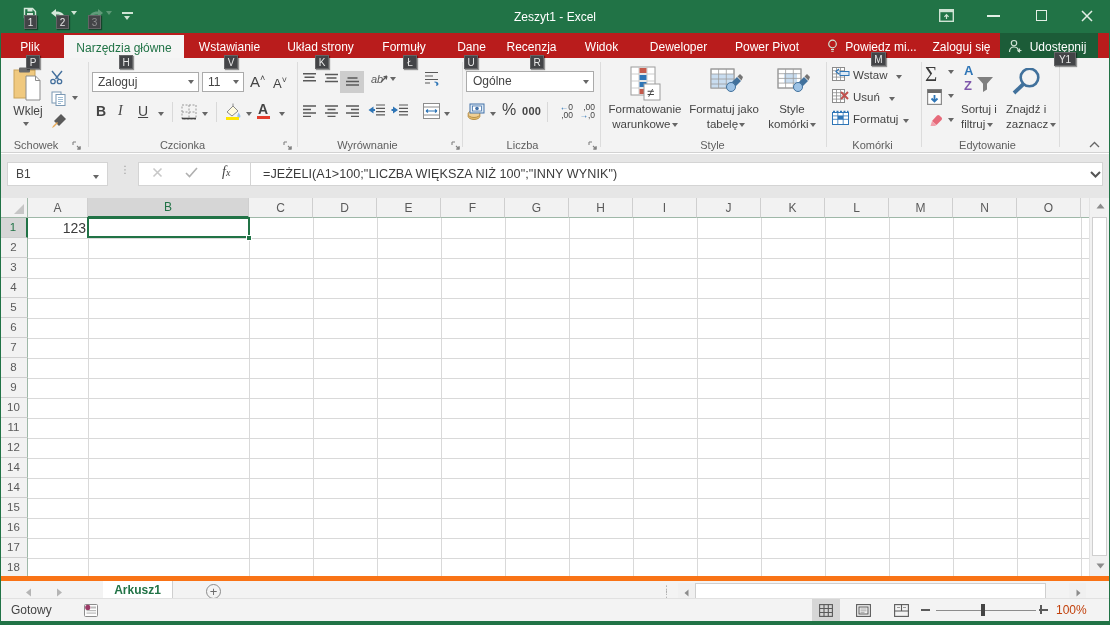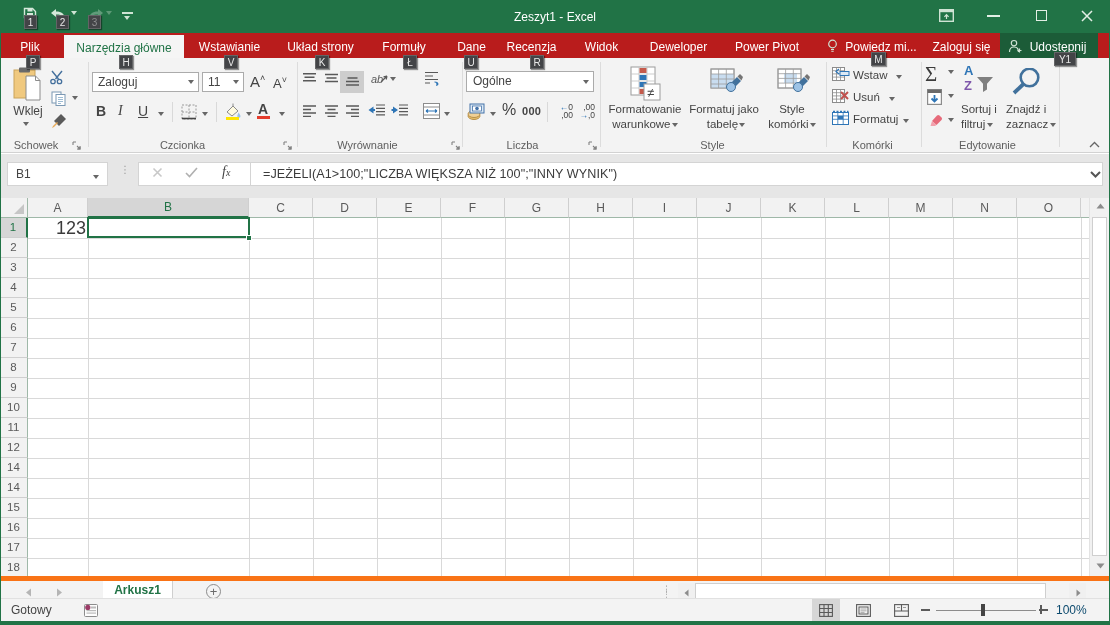--- a/index.html
+++ b/index.html
@@ -433,21 +433,21 @@
     <div class="abs" style="left:28px;top:200px;width:1061px;height:1px;background:#d9d9d9"></div>
     <div class="abs" style="left:28px;top:220px;width:1061px;height:1px;background:#d9d9d9"></div>
     <div class="abs" style="left:28px;top:240px;width:1061px;height:1px;background:#d9d9d9"></div>
     <div class="abs" style="left:28px;top:260px;width:1061px;height:1px;background:#d9d9d9"></div>
     <div class="abs" style="left:28px;top:280px;width:1061px;height:1px;background:#d9d9d9"></div>
     <div class="abs" style="left:28px;top:300px;width:1061px;height:1px;background:#d9d9d9"></div>
     <div class="abs" style="left:28px;top:320px;width:1061px;height:1px;background:#d9d9d9"></div>
     <div class="abs" style="left:28px;top:340px;width:1061px;height:1px;background:#d9d9d9"></div>
     <div class="abs" style="left:28px;top:360px;width:1061px;height:1px;background:#d9d9d9"></div>
 
-    <div class="abs" style="left:28px;top:20px;width:58px;height:20px;font-size:18px;color:#3b3b3b;text-align:right;line-height:20px">123</div>
+    <div class="abs" style="left:28px;top:20px;width:58px;height:20px;font-size:14px;color:#3b3b3b;text-align:right;line-height:20px">123</div>
 
     <div class="abs" style="left:87px;top:19px;width:163px;height:21px;border:2px solid #217346"></div>
     <div class="abs" style="left:246px;top:37px;width:6px;height:6px;background:#217346;border:1px solid #fff"></div>
   </div>
   <div id="vscroll" class="abs">
     <svg class="abs" style="left:6px;top:5px" width="9" height="6" viewBox="0 0 9 6">
         <path d="M0.5 5.5 L4.5 0.5 L8.5 5.5 Z" fill="#8c8c8c"></path>
       </svg>
     <div class="abs" style="left:2px;top:19px;width:15px;height:339px;background:#fff;border:1px solid #cfcfcf"></div>
     <svg class="abs" style="left:6px;top:365px" width="9" height="6" viewBox="0 0 9 6">
@@ -495,18 +495,18 @@
     <svg class="abs" style="left:894px;top:5px" width="15" height="13" viewBox="0 0 15 13">
         <rect x="0.6" y="0.6" width="13.8" height="11.8" fill="none" stroke="#5a5a5a" stroke-width="1.1"></rect>
         <path d="M7.5 0.6 V7 M0.6 7 H14.4" stroke="#5a5a5a" stroke-width="1.1"></path>
         <path d="M3 3.5 h3 M9 3.5 h3" stroke="#9a9a9a" stroke-width="1"></path>
       </svg>
     <div class="abs" style="left:921px;top:10px;width:9px;height:1.6px;background:#5a5a5a"></div>
     <div class="abs" style="left:936px;top:10.5px;width:100px;height:1px;background:#8c8c8c"></div>
     <div class="abs" style="left:981px;top:5px;width:4px;height:12px;background:#444"></div>
     <div class="abs" style="left:1039px;top:10px;width:9px;height:1.6px;background:#5a5a5a"></div>
     <div class="abs" style="left:1040px;top:6.3px;width:1.6px;height:9px;background:#5a5a5a"></div>
-    <div class="abs" style="left:1056px;top:4px;font-size:12px;color:#0c4a6e">100%</div>
+    <div class="abs" style="left:1056px;top:4px;font-size:12px;color:#c2410c">100%</div>
   </div>
   <div id="greenline" class="abs"></div>
   <div id="ledge" class="abs"></div>
   <div id="redge" class="abs"></div>
 </div>
 
 </body></html>

